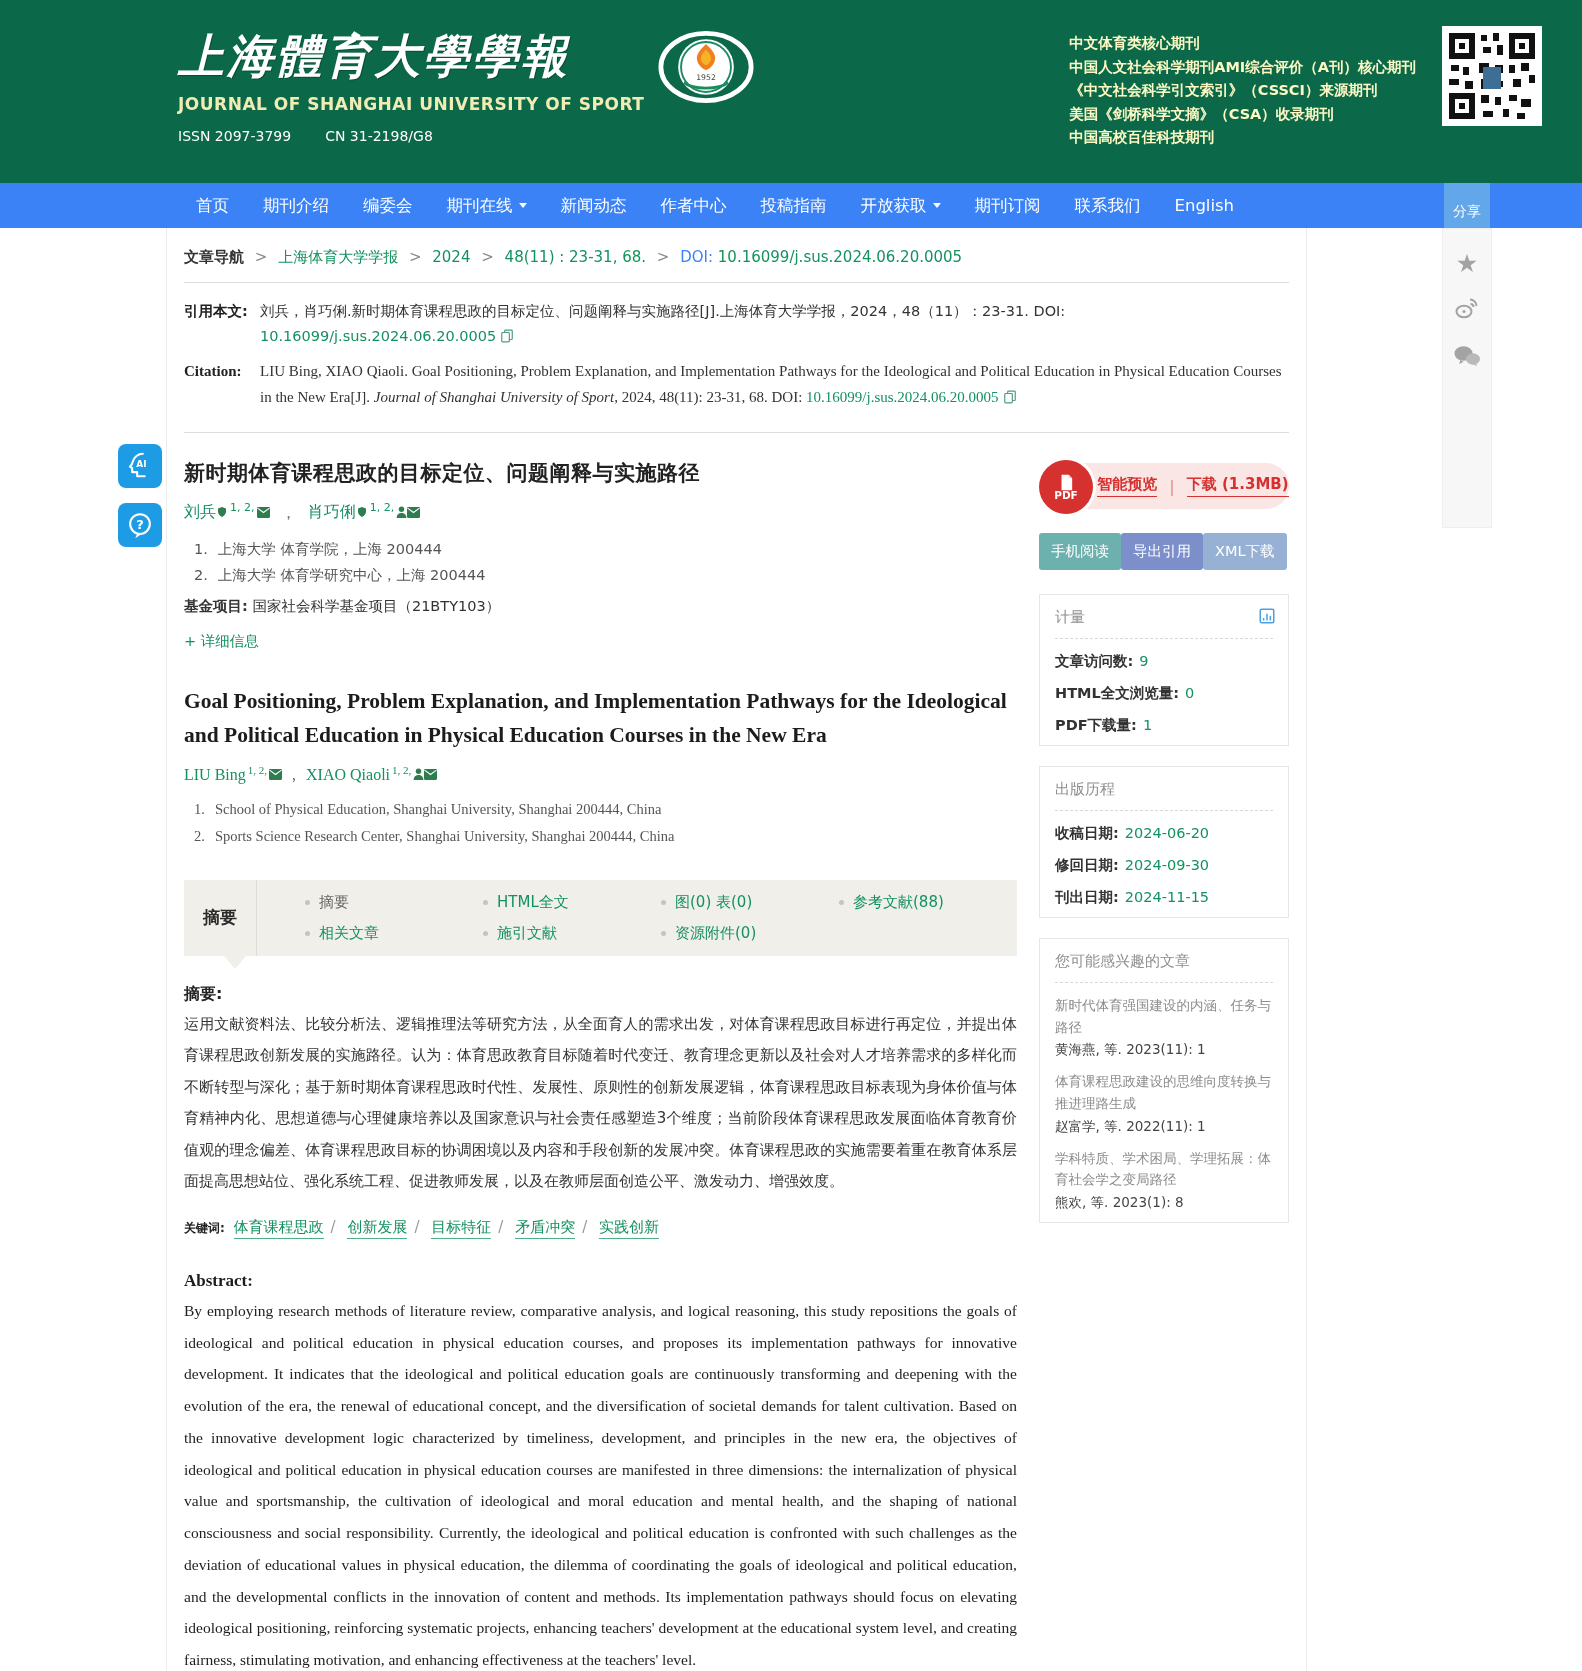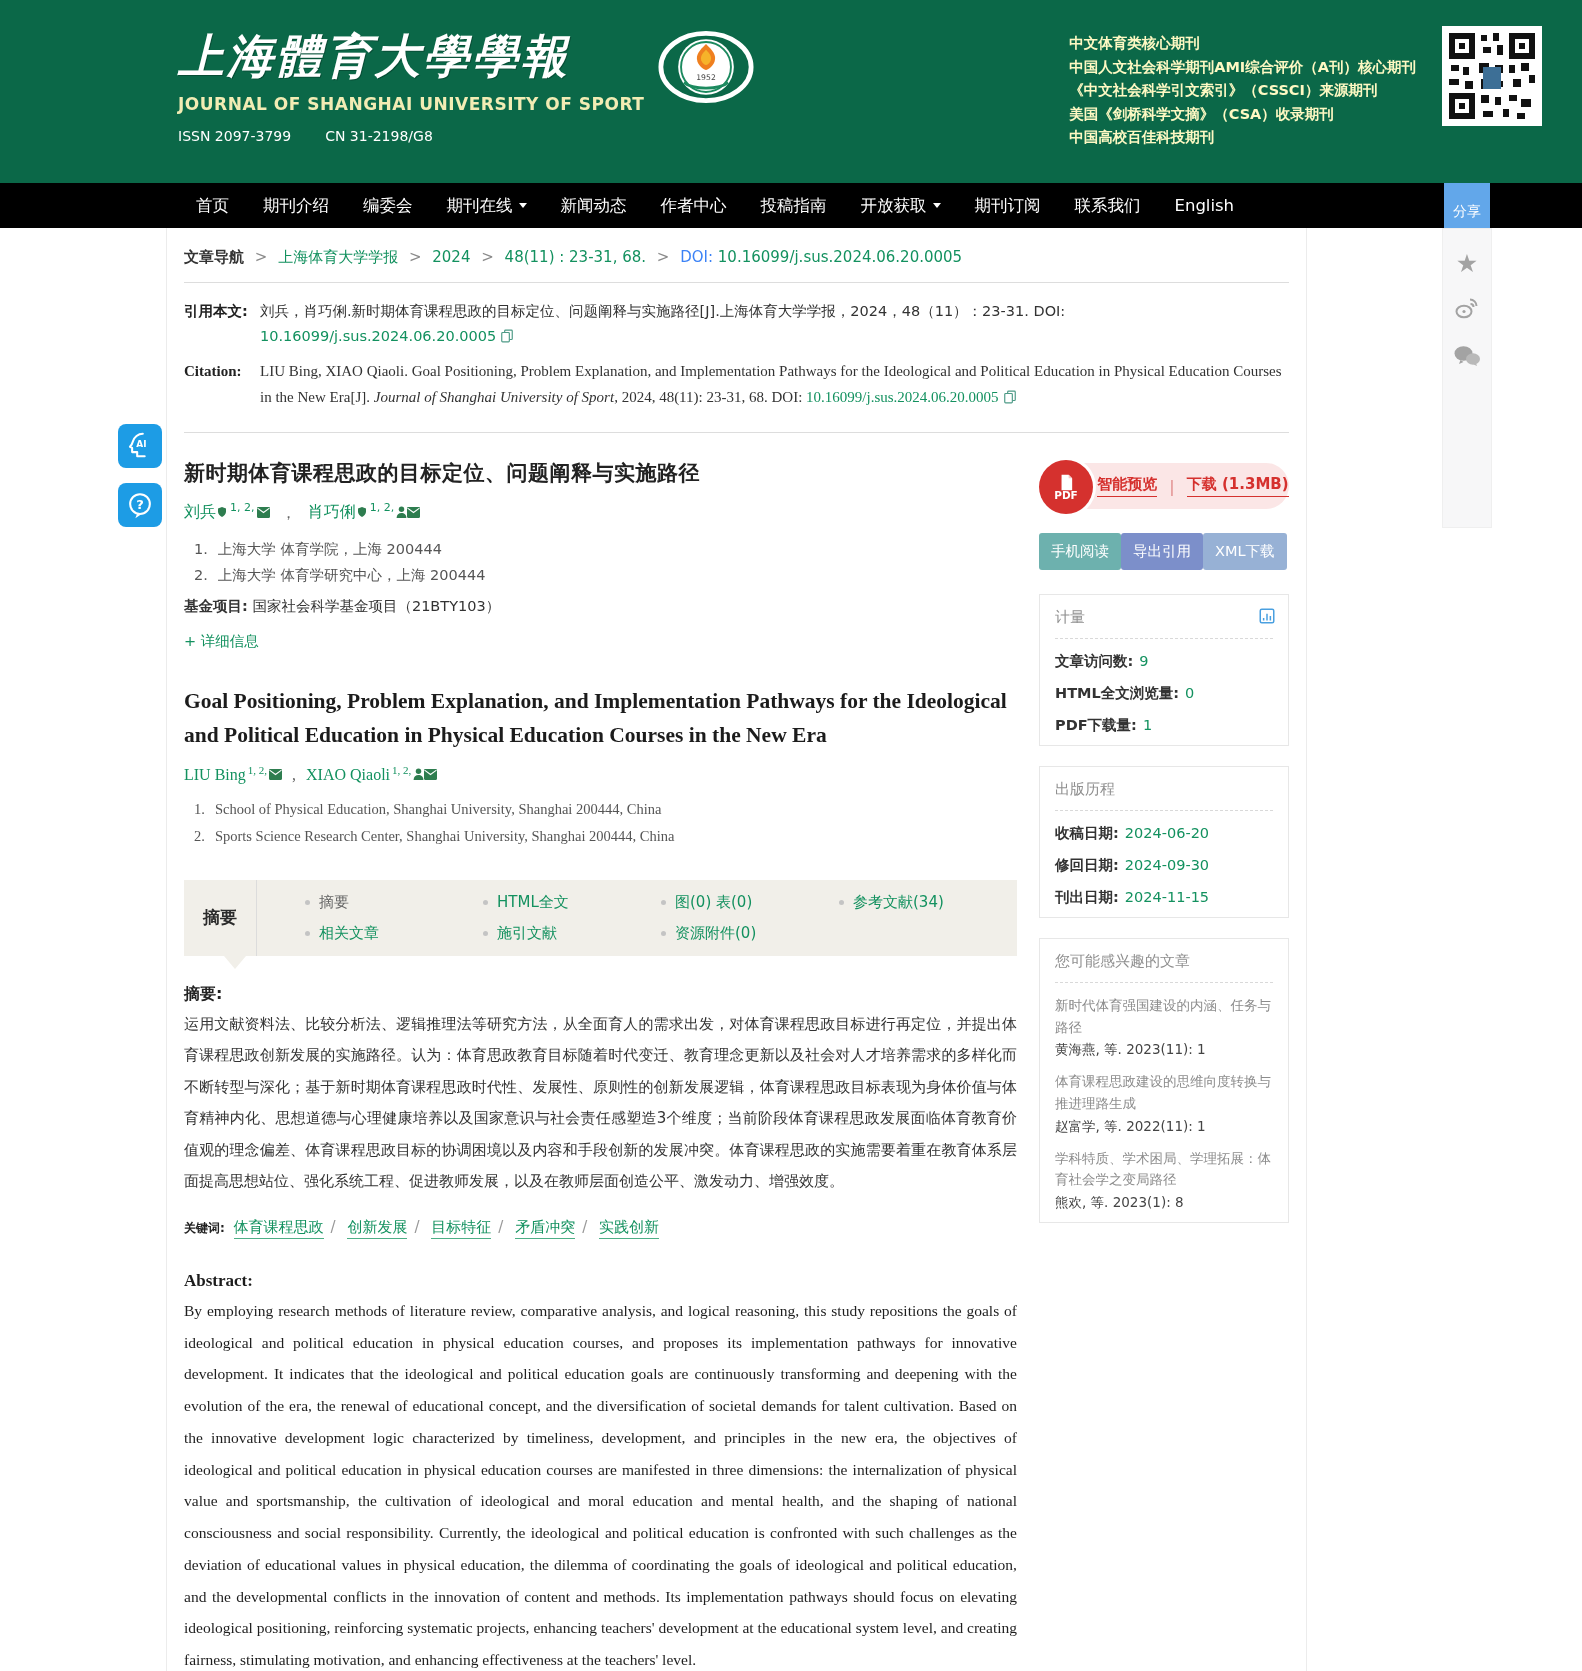--- a/index.html
+++ b/index.html
@@ -17,38 +17,38 @@
   .brand-cn { font-size:46px; font-weight:bold; letter-spacing:3px; font-style:italic;
               text-shadow:1px 1px 0 rgba(0,0,0,.25); white-space:nowrap; }
   .brand-en { color:#f2ecb4; font-size:17px; font-weight:bold; letter-spacing:.5px; margin-top:6px; }
   .issn-line { font-size:14px; margin-top:14px; display:flex; gap:34px; }
   .logo-wrap { margin:4px 0 0 14px; }
   .accolades { margin-left:auto; text-align:left; color:#fef9c3; font-weight:bold;
                font-size:14.5px; line-height:23.5px; padding-top:6px; white-space:nowrap; }
   .qr-wrap { margin-left:26px; background:#fff; padding:5px; width:100px; height:100px; }
 
   
-  .main-nav { background:#000000; height:45px; display:flex; align-items:center;
+  .main-nav { background:#3b82f6; height:45px; display:flex; align-items:center;
               padding-left:196px; position:relative; }
   .nav-item { color:#fff; font-size:16.5px; margin-right:34px; display:flex; align-items:center; }
   .caret { width:0; height:0; border-left:4.5px solid transparent; border-right:4.5px solid transparent;
            border-top:5px solid #fff; margin-left:6px; display:inline-block; }
   .share-tab { position:absolute; right:92px; top:0; height:57px; width:46px; background:#62a7ea;
                color:#fff; font-size:14px; display:flex; align-items:center; justify-content:center; }
   .share-tab::after { content:""; position:absolute; bottom:-8px; left:18px; border-left:6px solid transparent;
                border-right:6px solid transparent; border-top:8px solid #62a7ea; }
 
   
   .share-rail { position:absolute; top:228px; right:90px; width:50px; height:300px;
                 background:#f7f7f8; border:1px solid #efefef; display:flex; flex-direction:column;
                 align-items:center; padding-top:22px; gap:20px; }
   .share-rail .glyph { color:#a3a3a3; font-size:25px; line-height:1; }
 
   
-  .float-tools { position:absolute; top:424px; left:118px; display:flex; flex-direction:column; gap:15px; }
+  .float-tools { position:absolute; top:444px; left:118px; display:flex; flex-direction:column; gap:15px; }
   .tool-btn { width:44px; height:44px; background:#1d9ce5; border-radius:8px; display:flex;
               align-items:center; justify-content:center; }
 
   
   .content { width:1141px; margin-left:166px; border-left:1px solid #ececec; border-right:1px solid #ececec;
              padding:0 17px; background:#fff; }
   .breadcrumb { padding:20px 0 15px; font-size:15px; border-bottom:1px solid #ddd; color:#8a8a8a; }
   .breadcrumb .bc-label { color:#333; font-weight:bold; }
   .breadcrumb a { color:#13915f; }
   .breadcrumb .sep { margin:0 6px; color:#8a8a8a; }
@@ -397,21 +397,21 @@
             <span class="tab-link">
                 <span class="dot"></span>
                 <a>HTML全文</a>
               </span>
             <span class="tab-link">
                 <span class="dot"></span>
                 <a>图(0) 表(0)</a>
               </span>
             <span class="tab-link">
                 <span class="dot"></span>
-                <a>参考文献(34)</a>
+                <a>参考文献(88)</a>
               </span>
           </div>
           <div class="tab-row">
             <span class="tab-link">
                 <span class="dot"></span>
                 <a>相关文章</a>
               </span>
             <span class="tab-link">
                 <span class="dot"></span>
                 <a>施引文献</a>

